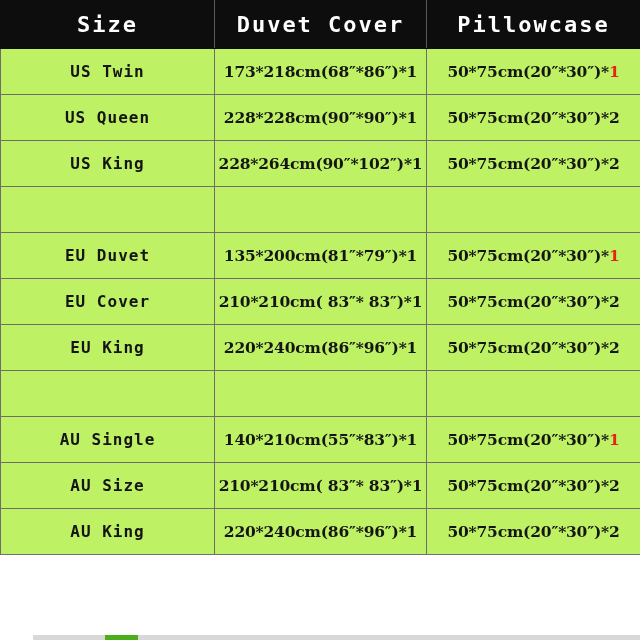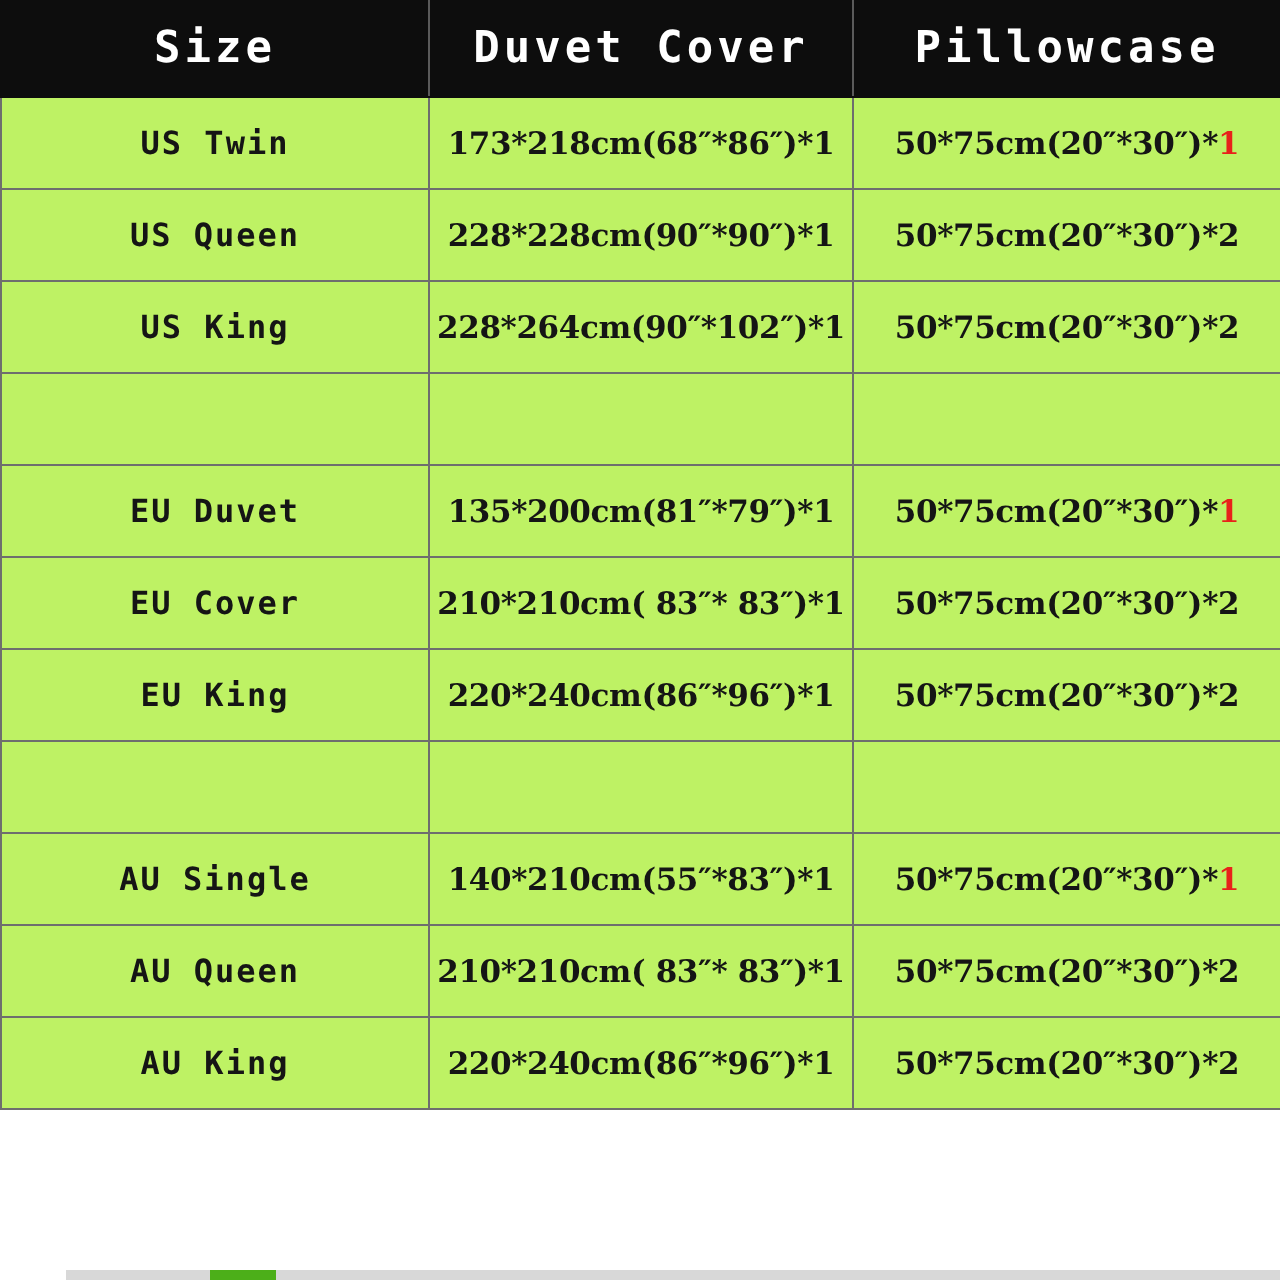--- a/index.html
+++ b/index.html
@@ -149,21 +149,21 @@
           <td class="cell-size"></td>
           <td class="cell-dim"></td>
           <td class="cell-dim"><span></span><span></span></td>
         </tr>
         <tr class="data-row">
           <td class="cell-size">AU Single</td>
           <td class="cell-dim">140*210cm(55″*83″)*1</td>
           <td class="cell-dim"><span>50*75cm(20″*30″)*</span><span class="qty-red">1</span></td>
         </tr>
         <tr class="data-row">
-          <td class="cell-size">AU Queen</td>
+          <td class="cell-size">AU Size</td>
           <td class="cell-dim">210*210cm( 83″* 83″)*1</td>
           <td class="cell-dim"><span>50*75cm(20″*30″)*</span><span>2</span></td>
         </tr>
         <tr class="data-row">
           <td class="cell-size">AU King</td>
           <td class="cell-dim">220*240cm(86″*96″)*1</td>
           <td class="cell-dim"><span>50*75cm(20″*30″)*</span><span>2</span></td>
         </tr>
       </tbody>
   </table>

